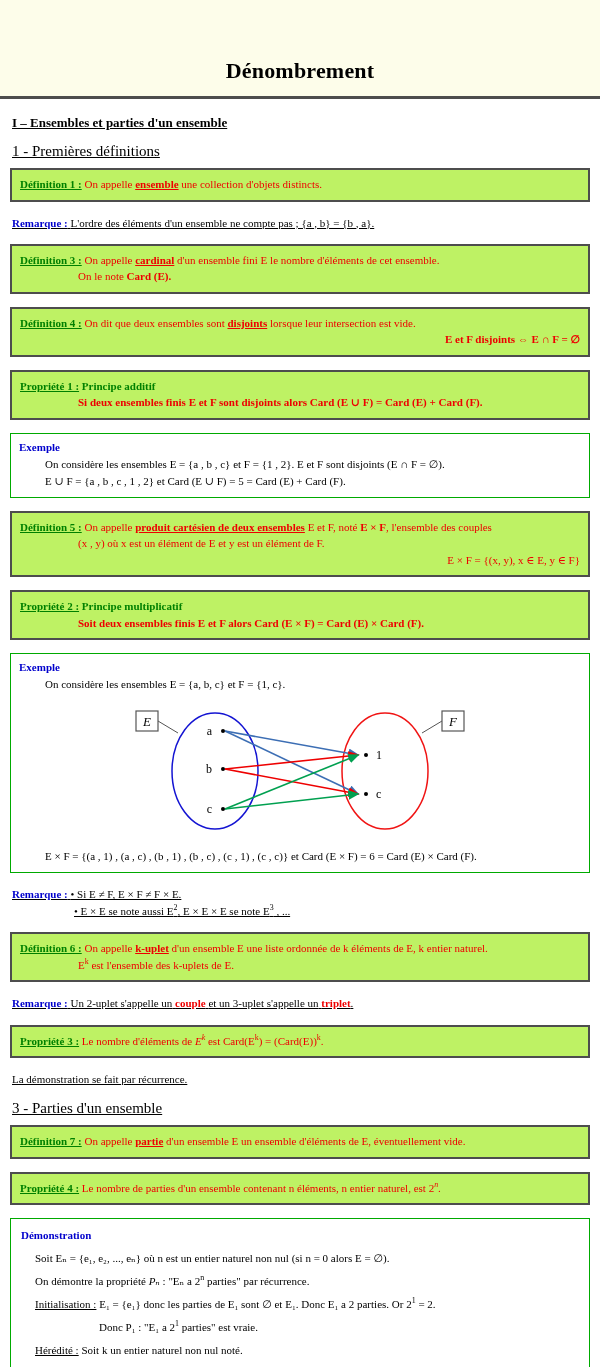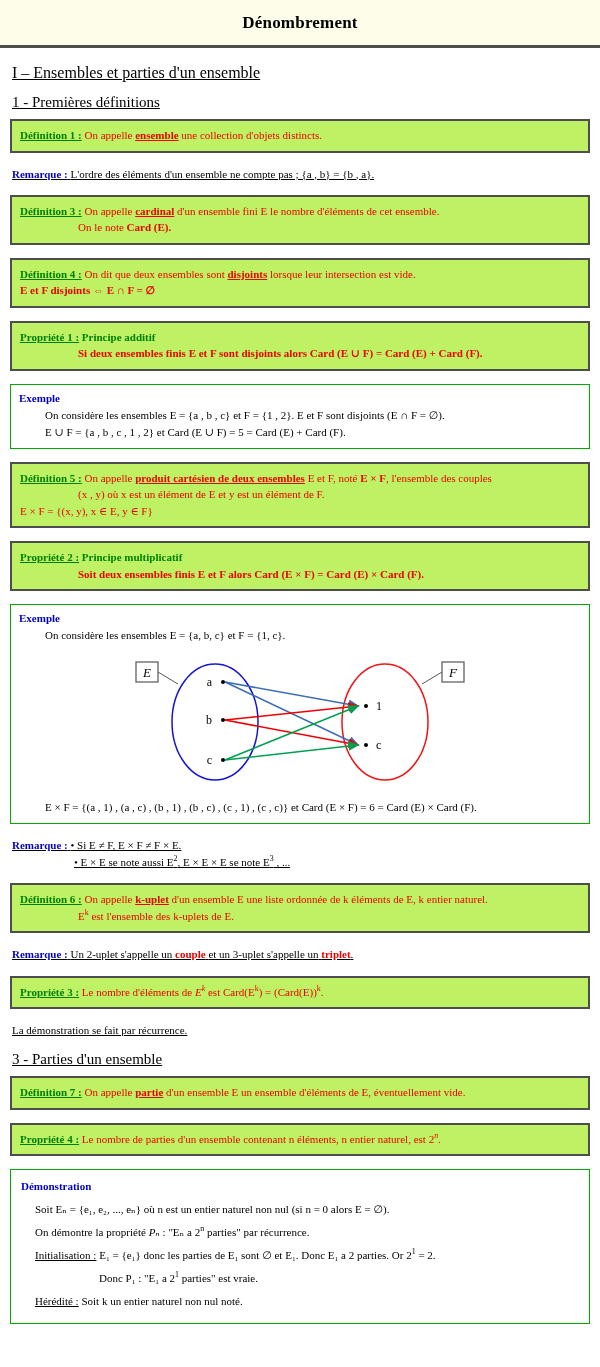--- a/index.html
+++ b/index.html
@@ -22,33 +22,34 @@
   }
 
   
   .title-banner {
     background: #fdfdea;
     border-bottom: 3px solid #4d4d4d;
     text-align: center;
     padding: 13px 0 12px 0;
   }
   .title-banner .doc-title {
-    font-size: 17px;
+    font-size: 22px;
     font-weight: bold;
     letter-spacing: 0.2px;
+    margin-top: 45px;
   }
 
   .content {
     padding: 10px 10px 6px 10px;
   }
 
   
   .chapter-head {
-    font-weight: normal;
-    font-size: 16px;
+    font-weight: bold;
+    font-size: 13px;
     text-decoration: underline;
     margin: 6px 0 12px 2px;
   }
   .section-head {
     font-size: 15px;
     text-decoration: underline;
     margin: 12px 0 8px 2px;
   }
 
   
@@ -83,21 +84,21 @@
   }
   .red { color: #ee0000; }
   .red-b { color: #ee0000; font-weight: bold; }
   .red-bu { color: #ee0000; font-weight: bold; text-decoration: underline; }
   .green-b { color: #008000; font-weight: bold; }
   .ital { font-style: italic; }
   .u { text-decoration: underline; }
 
   .indent1 { display: block; padding-left: 58px; }
   .indent2 { display: block; padding-left: 26px; }
-  .center-line { display: block; text-align: left; }
+  .center-line { display: block; text-align: right; }
 
   
   .para {
     margin: 0 0 12px 2px;
     line-height: 1.55;
     text-decoration: underline;
   }
 
   .bullets { display: block; padding-left: 62px; }
 

